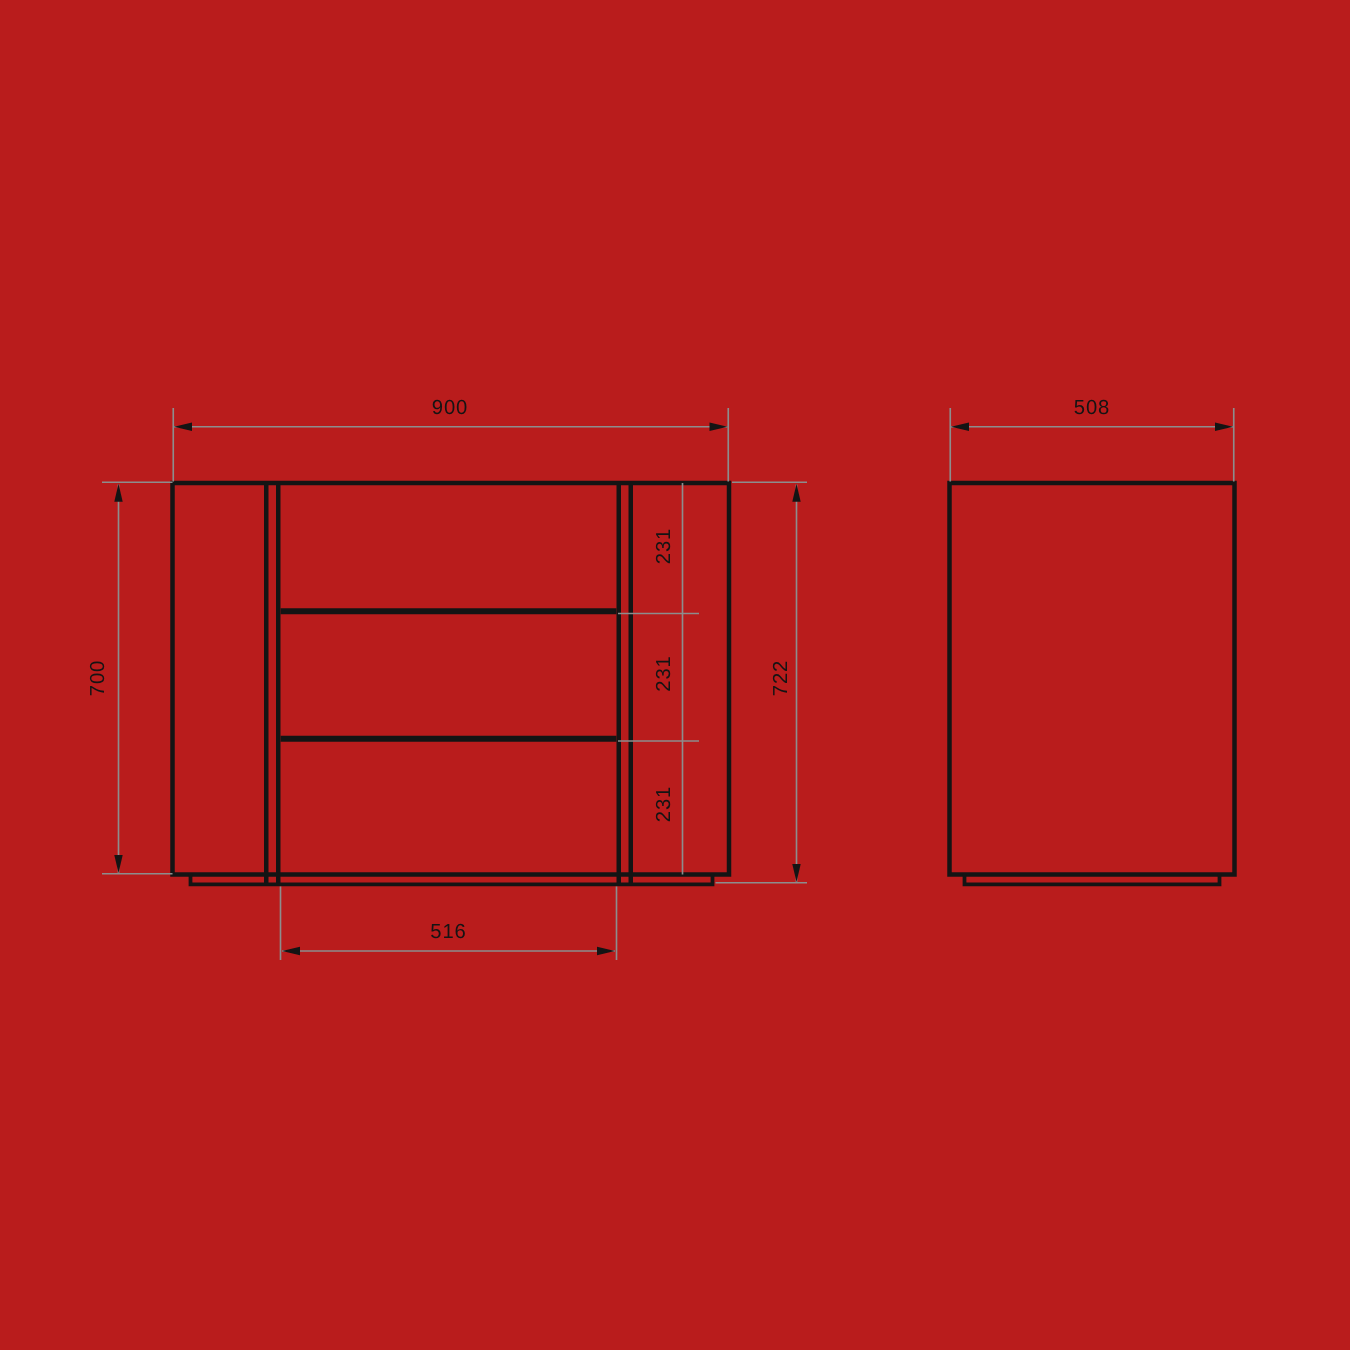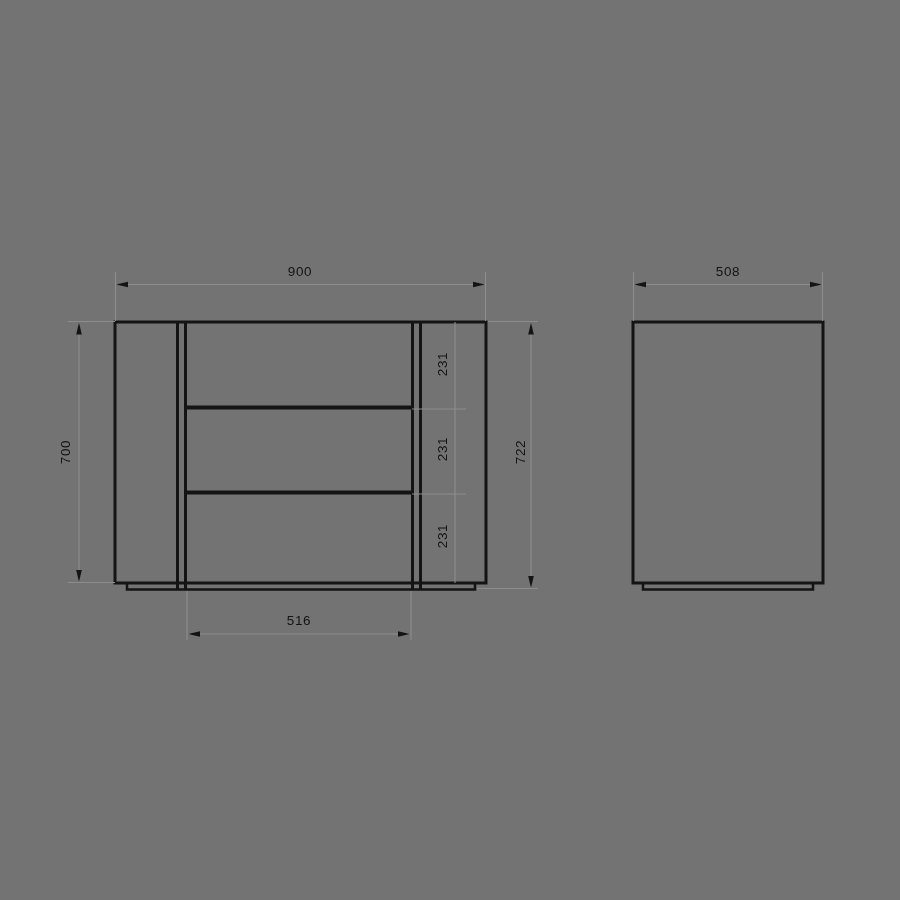--- a/index.html
+++ b/index.html
@@ -1,16 +1,16 @@
 <!DOCTYPE html>
 <html><head>
 <meta charset="utf-8">
 <style>
   html,body{margin:0;padding:0;background:#ffffff;}
-  .stage{position:relative;width:900px;height:900px;background:#737373;overflow:hidden;
+  .stage{position:relative;width:900px;height:900px;background:#b91c1c;overflow:hidden;
          font-family:"Liberation Sans",sans-serif;}
   svg{position:absolute;left:0;top:0;}
   .obj{fill:none;stroke-width:3;}
   .obj-thin{fill:none;stroke-width:2.5;}
   .divider{fill:none;stroke-width:4;}
   .dim{fill:none;stroke-width:1.1;}
   .lbl{font-family:"Liberation Sans",sans-serif;font-size:13.5px;letter-spacing:0.6px;stroke:none;}
 </style>
 </head>
 <body>

